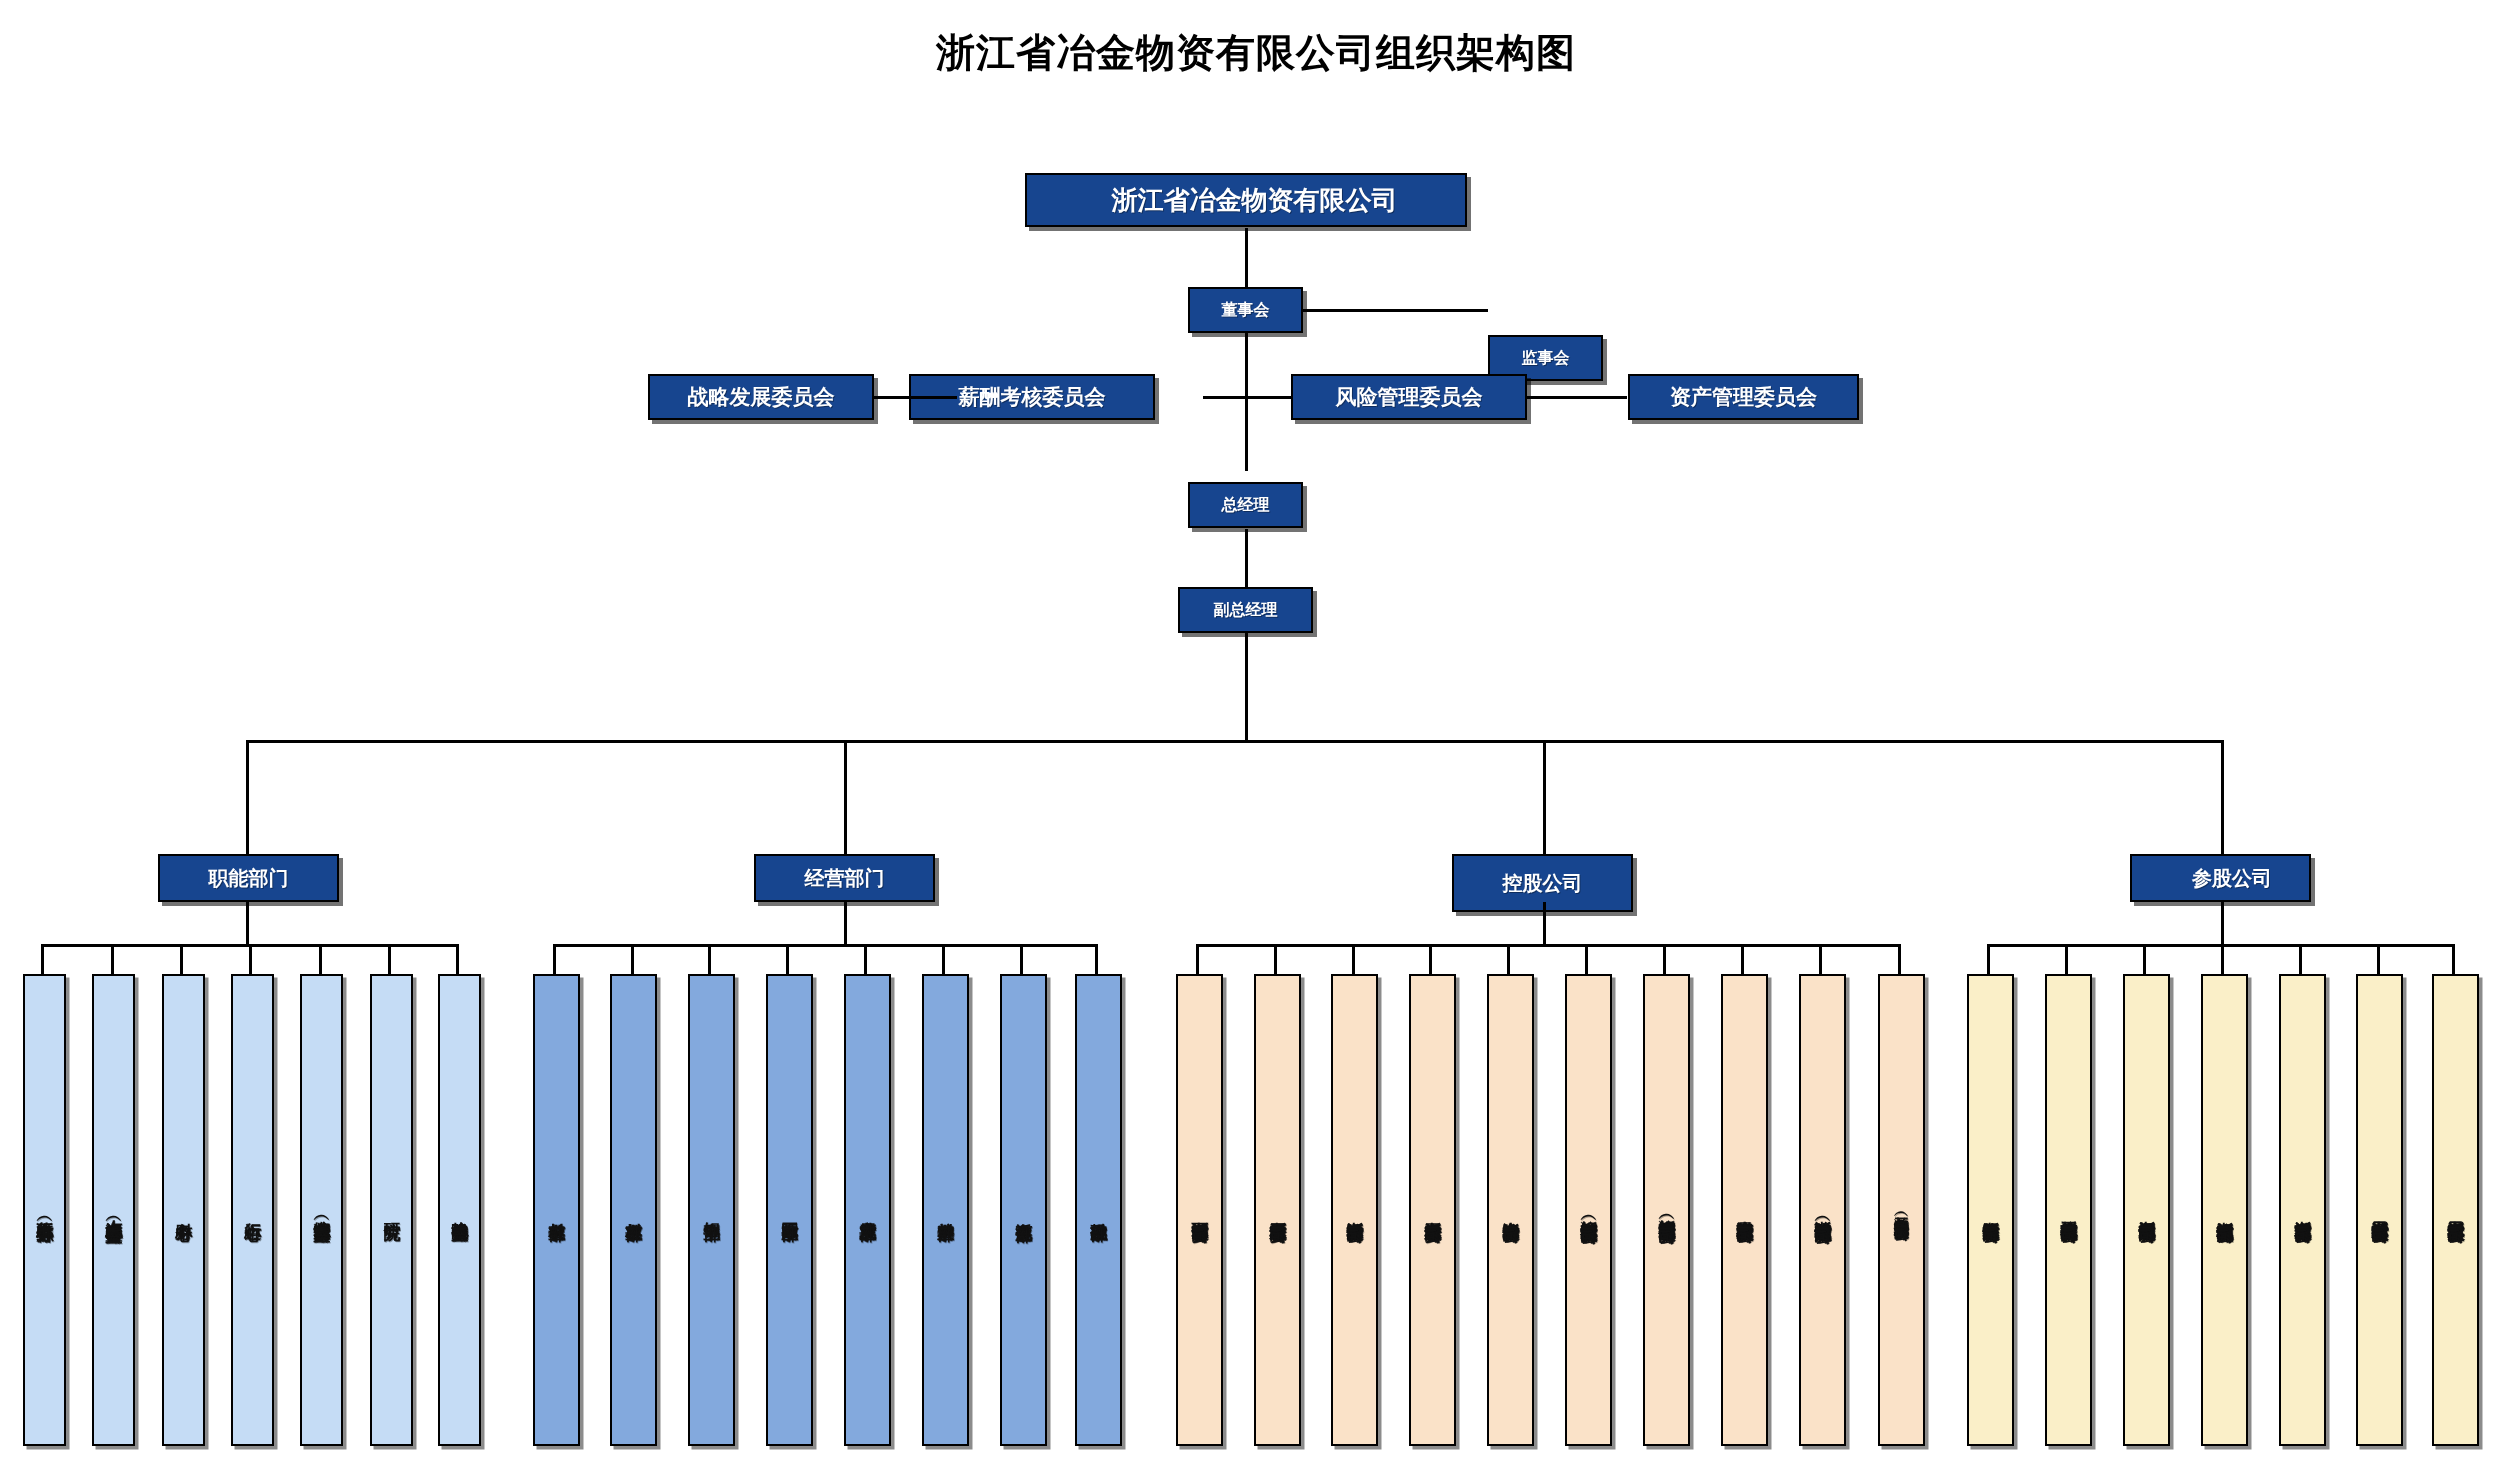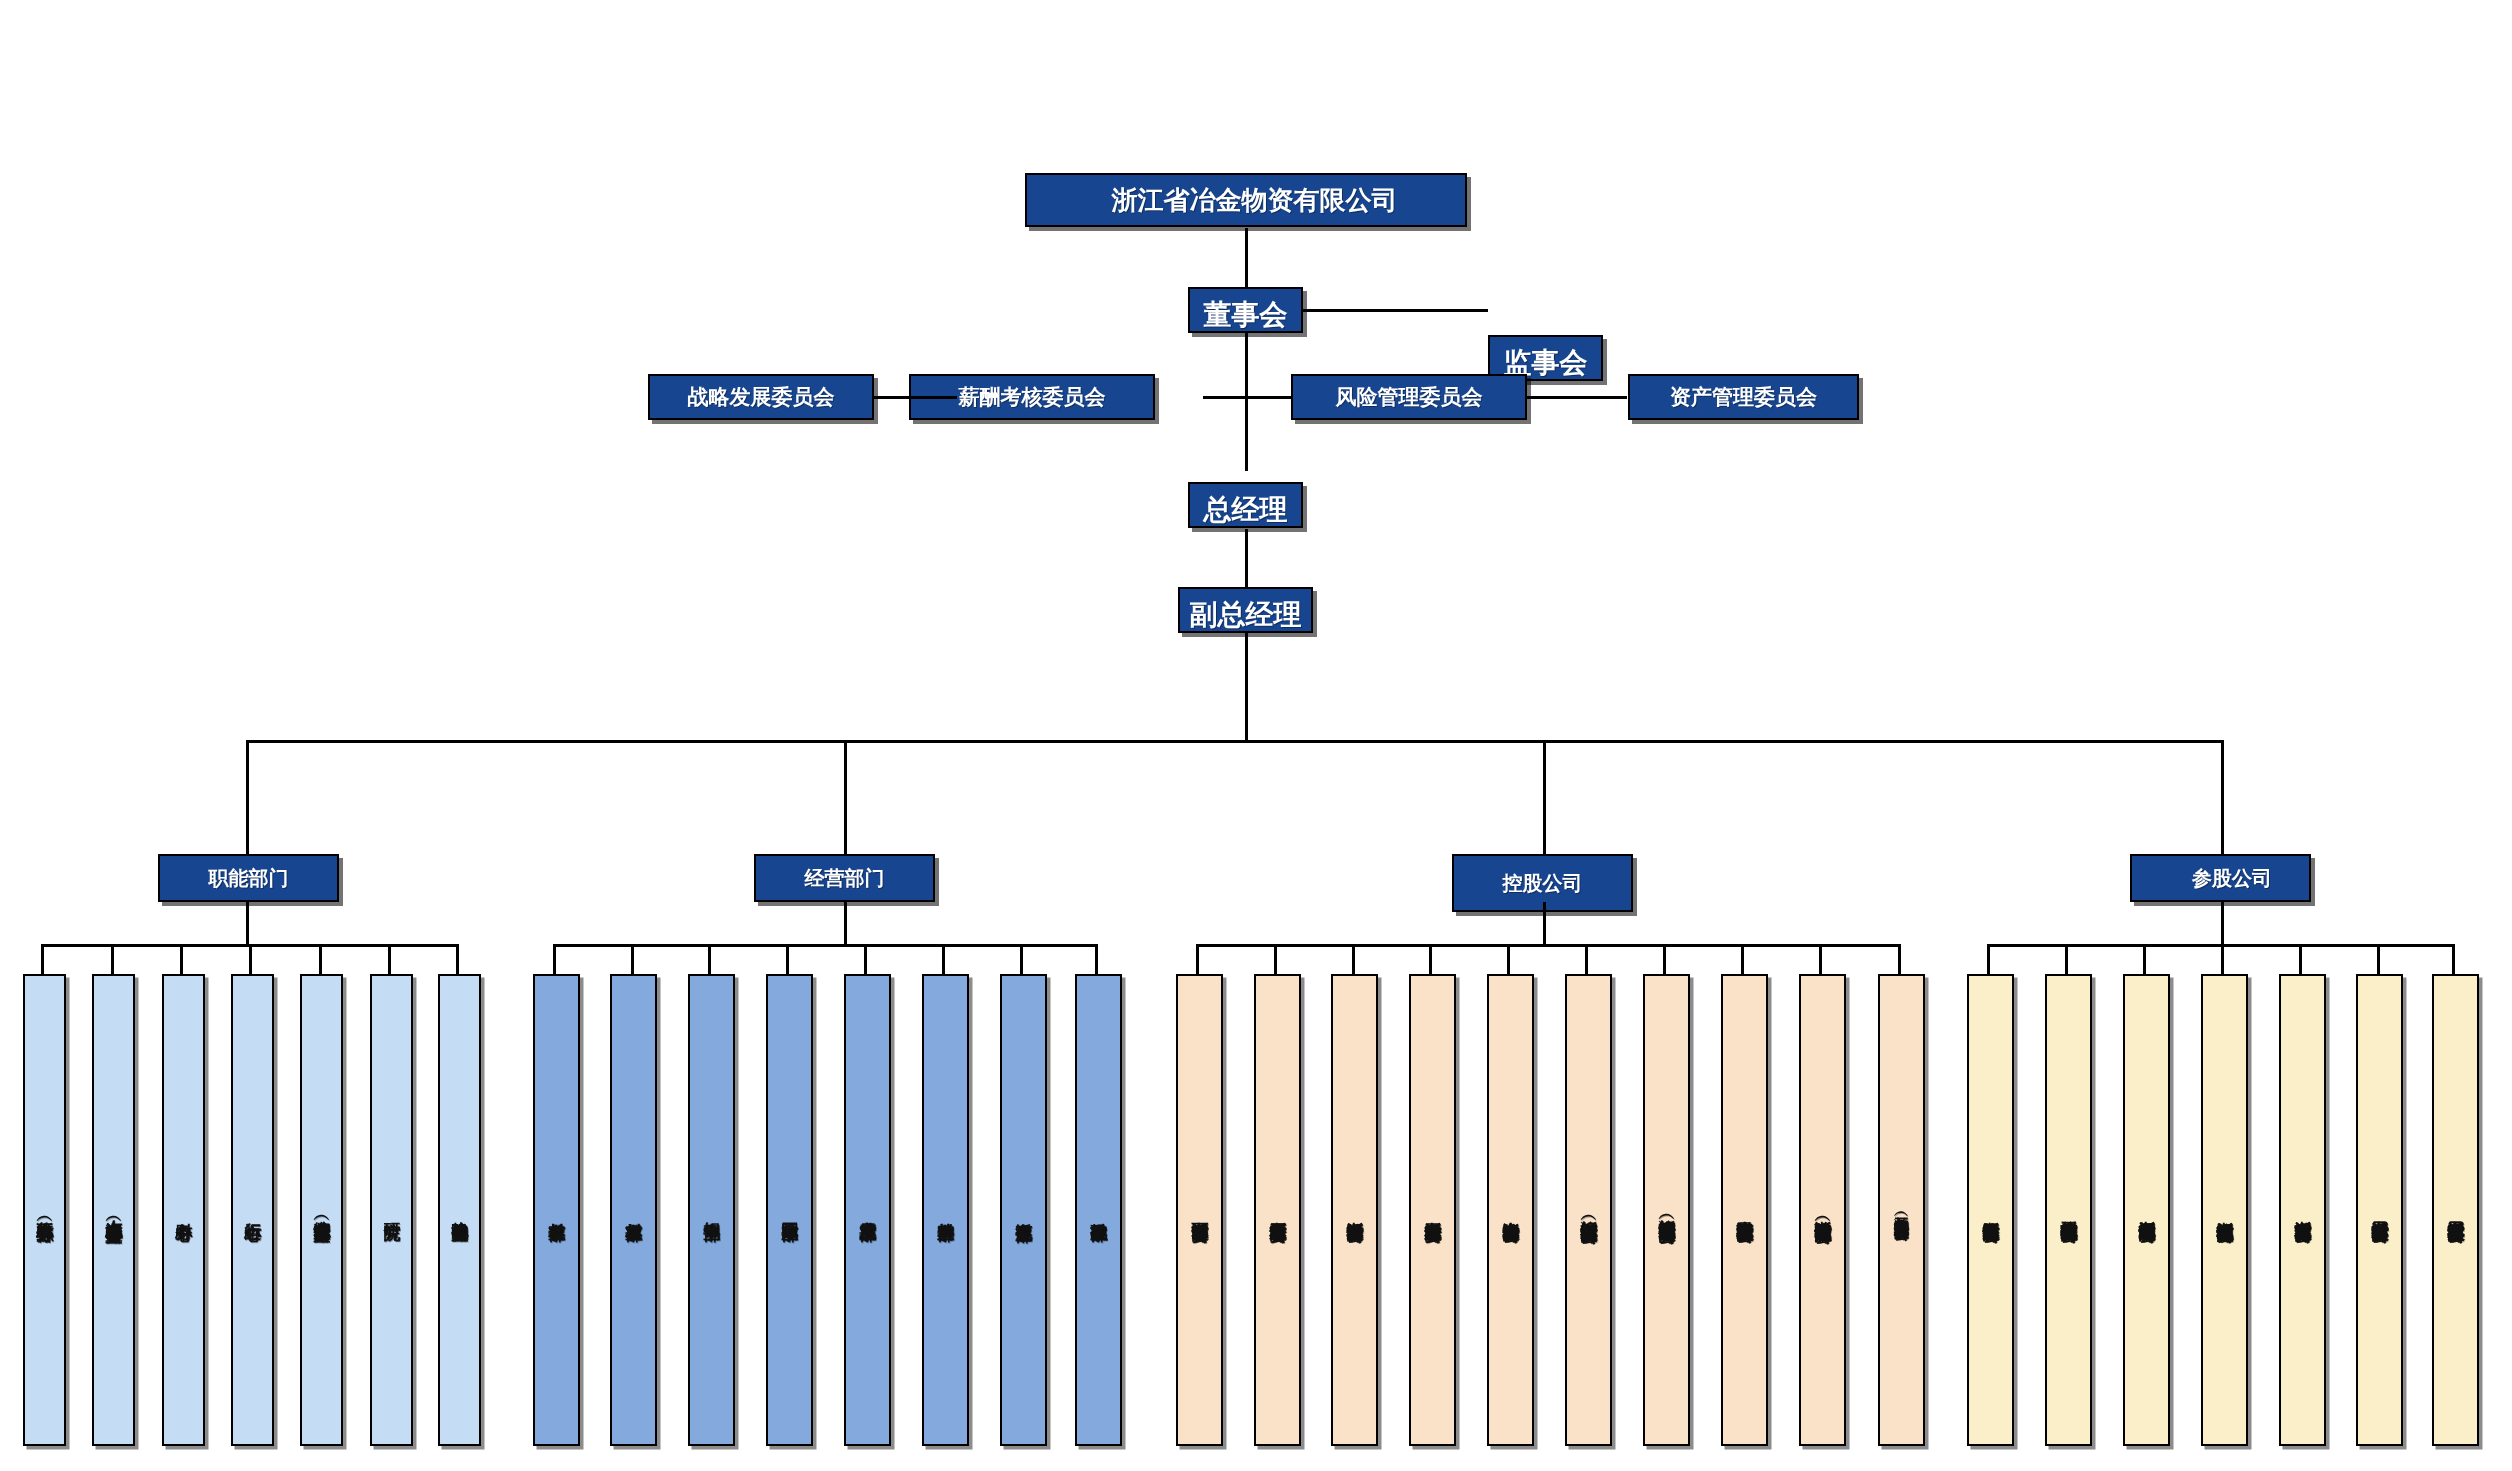--- a/index.html
+++ b/index.html
@@ -33,21 +33,21 @@
   .node.blue {
     background:#17458F;
     color:#ffffff;
     font-weight:bold;
     text-shadow:1px 1px 0 rgba(0,0,0,0.35);
   }
   .node .lbl { display:block; line-height:1.1; }
 
   
   .n-root { font-size:26px;padding-left:17px; }
-  .n-mid  { font-size:28px;align-items:flex-end; }
+  .n-mid  { font-size:16px; }
   .n-comm { font-size:21px; }
   .n-cat  { font-size:20px; }
 
   
   .leaf {
     position:absolute;
     border:2.5px solid #000000;
     display:flex; align-items:center; justify-content:center;
     box-shadow:3.5px 3.5px 0 rgba(0,0,0,0.45);
   }
@@ -70,20 +70,21 @@
   
   .ln { position:absolute; background:#000000; }
   .ln.v { width:3px; }
   .ln.h { height:3px; }
 </style>
 </head>
 <body>
 
 <div id="chart">
 
+  <div id="page-title">浙江省冶金物资有限公司组织架构图</div>
 
   <div class="node blue n-root" style="left:1025px; top:173px; width:442px; height:54px;">
     <span class="lbl">浙江省冶金物资有限公司</span>
   </div>
 
   <div class="ln v" style="left:1245px; top:228px; height:59px;"></div>
 
   <div class="node blue n-mid" style="left:1188px; top:287px; width:115px; height:46px;">
     <span class="lbl">董事会</span>
   </div>

